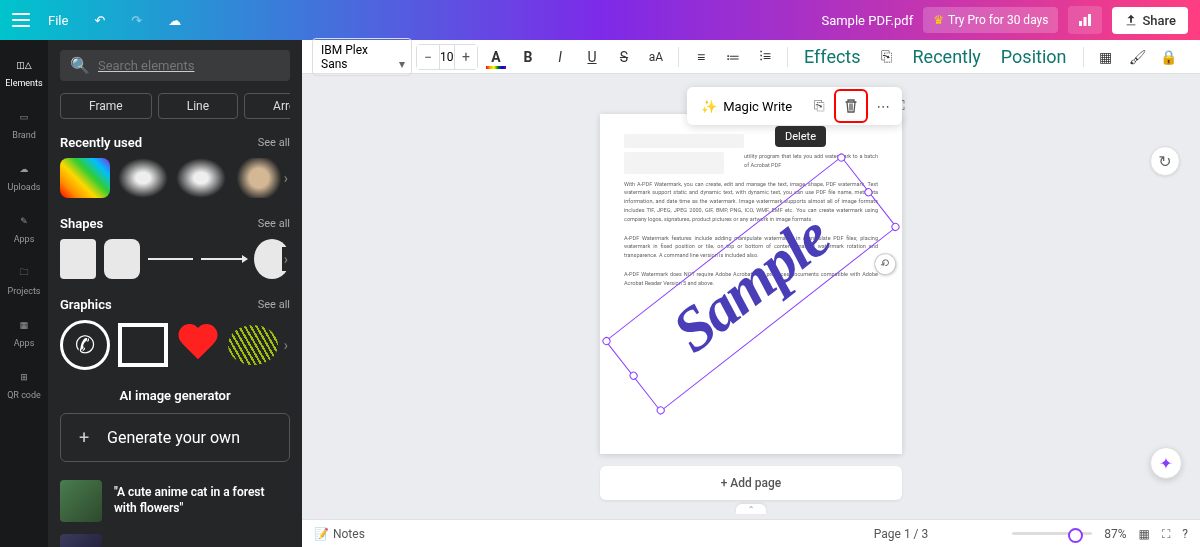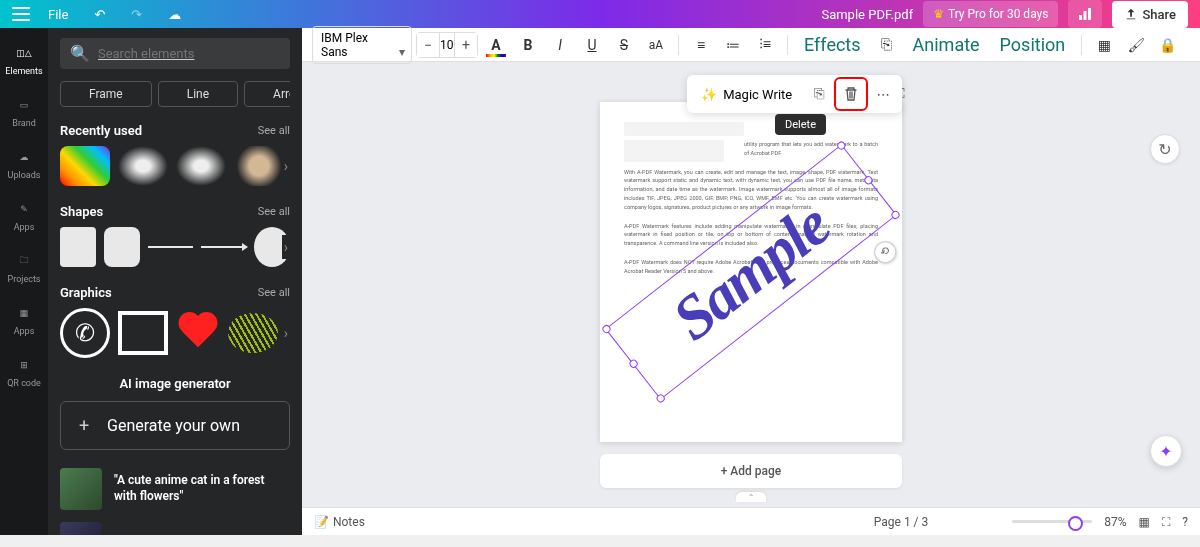--- a/index.html
+++ b/index.html
@@ -1,19 +1,19 @@
 <!DOCTYPE html>
 <html><head>
 <meta charset="utf-8">
 <style>
 * { margin: 0; padding: 0; box-sizing: border-box; font-family: -apple-system, BlinkMacSystemFont, "Segoe UI", Roboto, sans-serif; }
 body { width: 1200px; height: 547px; overflow: hidden; background: #f0f0f0; }
 
 
-.topbar { height: 28px; background: linear-gradient(90deg, #00c4cc 0%, #7d2ae8 50%, #ff3e80 100%); display: flex; align-items: center; padding: 0 12px; color: white; gap: 10px; }
+.topbar { height: 40px; background: linear-gradient(90deg, #00c4cc 0%, #7d2ae8 50%, #ff3e80 100%); display: flex; align-items: center; padding: 0 12px; color: white; gap: 10px; }
 .hamburger { width: 18px; height: 14px; display: flex; flex-direction: column; justify-content: space-between; cursor: pointer; }
 .hamburger span { height: 2px; background: white; border-radius: 1px; }
 .topbar-btn { background: transparent; border: none; color: white; font-size: 13px; padding: 6px 8px; cursor: pointer; border-radius: 4px; }
 .crown { color: #ffd700; margin-right: 4px; }
 .spacer { flex: 1; }
 .doc-title { font-size: 13px; color: white; }
 .try-pro { background: rgba(255,255,255,0.2); border: none; color: white; padding: 6px 10px; border-radius: 4px; font-size: 12px; cursor: pointer; display: flex; align-items: center; }
 .icon-btn-top { width: 34px; height: 28px; background: rgba(255,255,255,0.15); border: none; border-radius: 4px; color: white; cursor: pointer; display: flex; align-items: center; justify-content: center; }
 .share-btn { background: white; color: #333; border: none; padding: 6px 12px; border-radius: 4px; font-size: 13px; font-weight: 500; cursor: pointer; display: flex; align-items: center; gap: 4px; }
 
@@ -257,21 +257,21 @@
       <button class="tb-icon" style="text-decoration:underline">U</button>
       <button class="tb-icon" style="text-decoration:line-through">S</button>
       <button class="tb-icon" style="font-size:12px">aA</button>
       <div class="divider"></div>
       <button class="tb-icon">≡</button>
       <button class="tb-icon">≔</button>
       <button class="tb-icon">⫶≡</button>
       <div class="divider"></div>
       <button class="tb-text">Effects</button>
       <button class="tb-icon">⎘</button>
-      <button class="tb-text">Animate</button>
+      <button class="tb-text">Recently</button>
       <button class="tb-text">Position</button>
       <div class="divider"></div>
       <button class="tb-icon">▦</button>
       <button class="tb-icon">🖌</button>
       <button class="tb-icon">🔒</button>
     </div>
 
     <div class="stage">
 
       <div class="ctx-bar">

